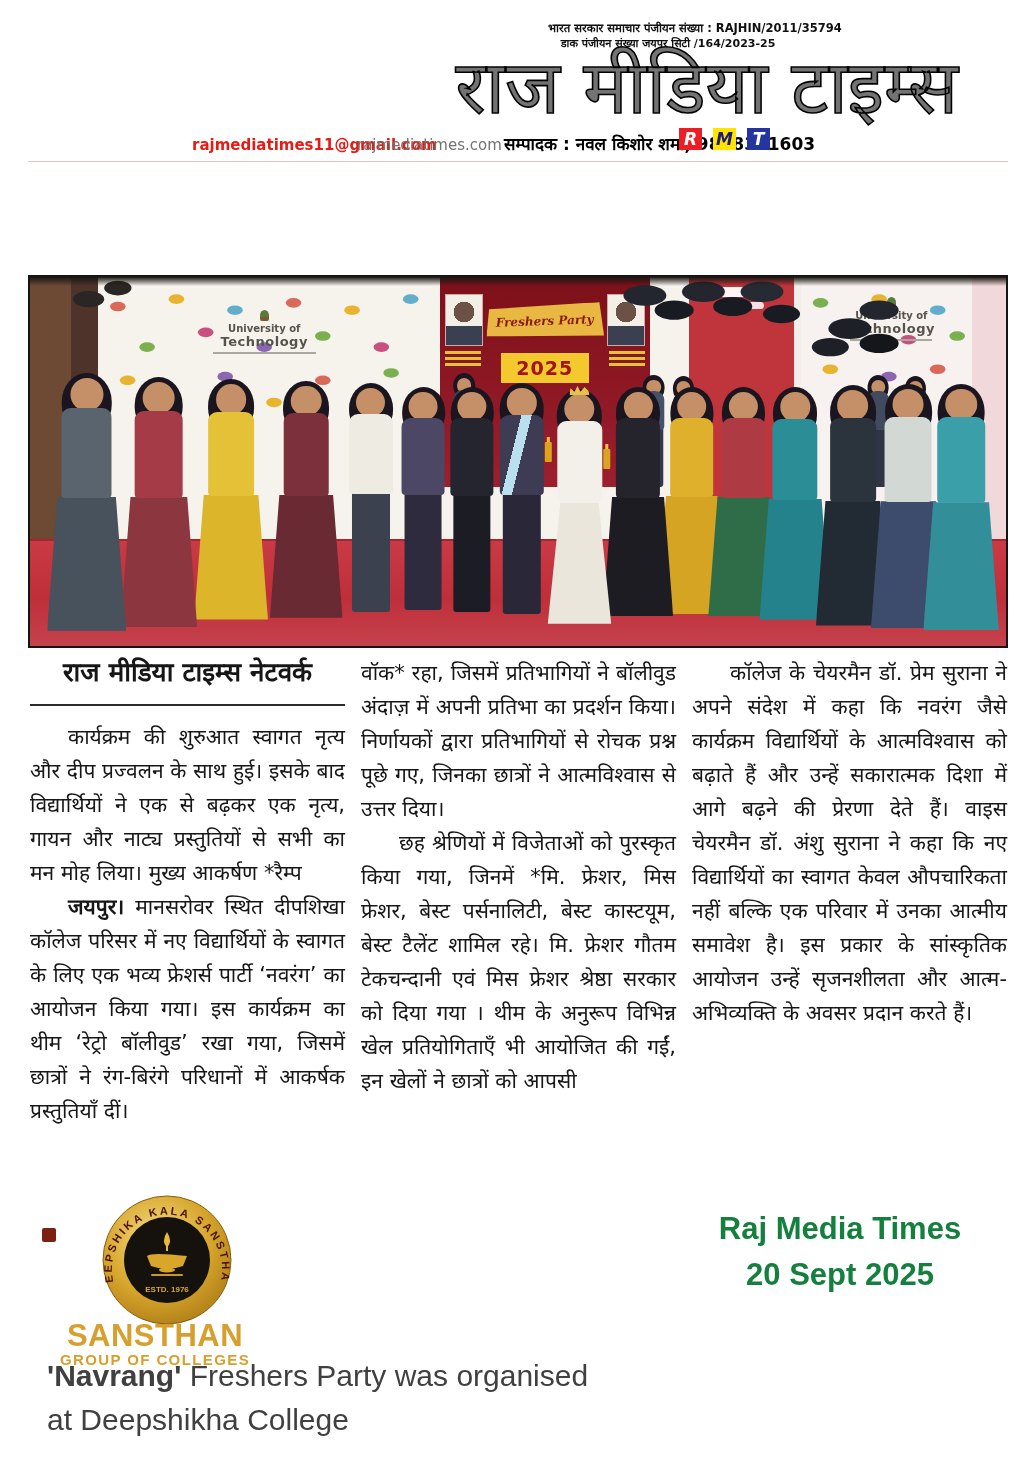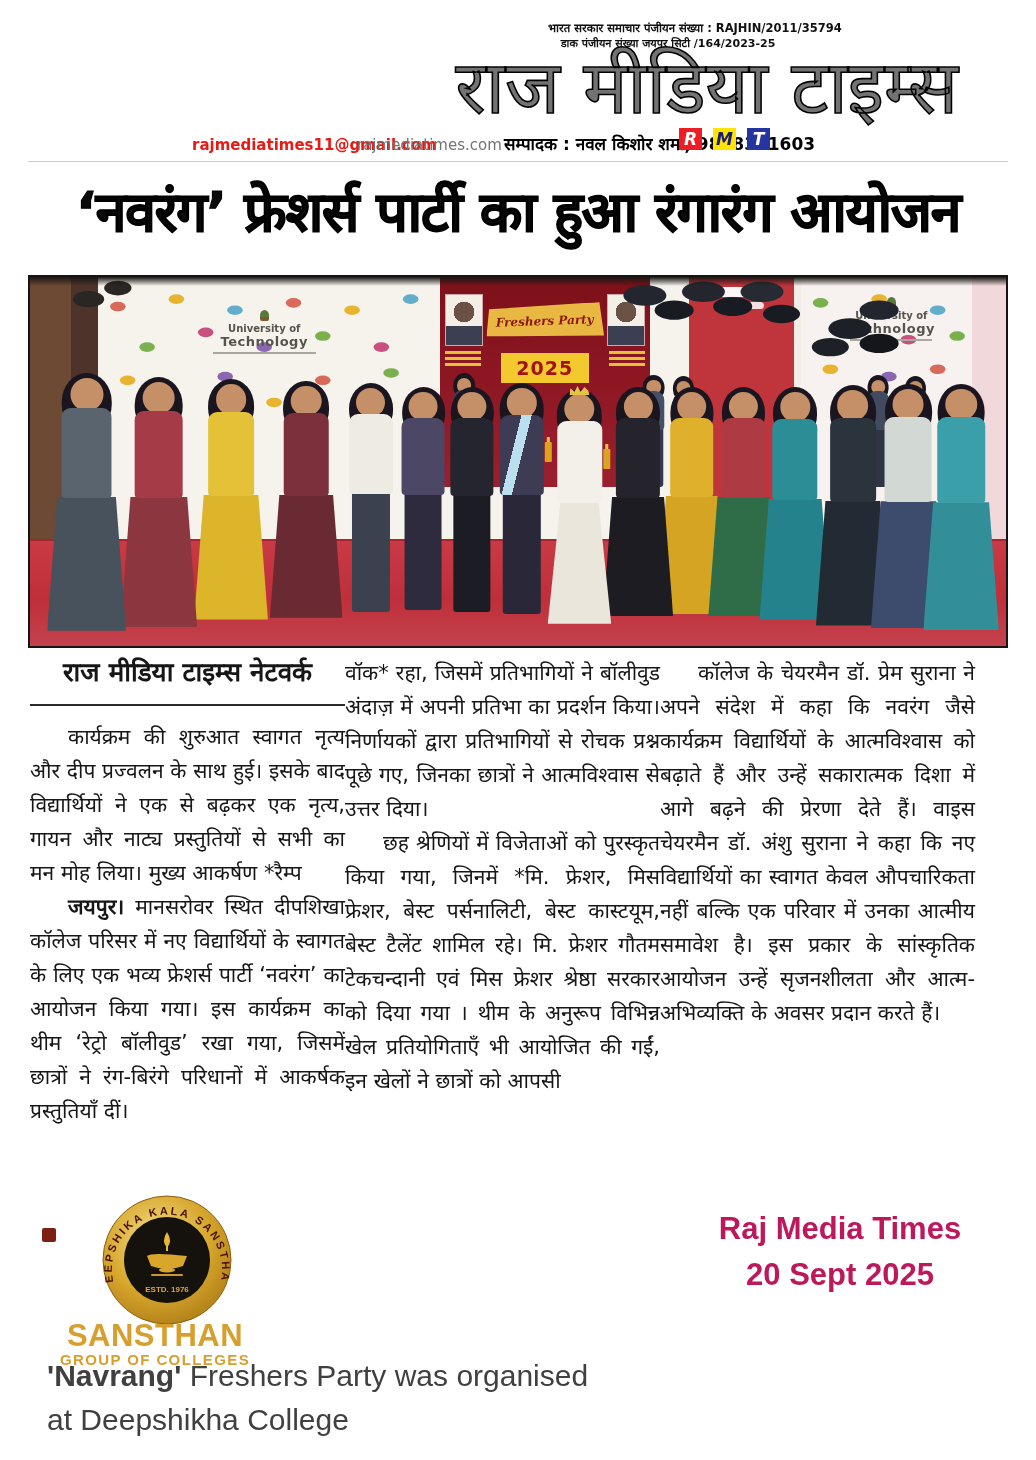--- a/index.html
+++ b/index.html
@@ -88,37 +88,37 @@
   .p-lower{margin-top:-1px;}
   .lower-sari{clip-path:polygon(13% 0,87% 0,100% 100%,0 100%);}
   .lower-gown{clip-path:polygon(20% 0,80% 0,100% 100%,0 100%);}
   .lower-pants{border-radius:0 0 3px 3px;}
   .p-sash{position:absolute;inset:0;border-radius:inherit;
           background:linear-gradient(104deg,transparent 34%,#badfee 34% 50%,transparent 50%);}
   .p-trophy{position:absolute;right:-8px;top:34%;width:7px;height:20px;background:#d9a520;border-radius:1px;
             box-shadow:0 -7px 0 -2px #eec04a;}
 
   
-  .article{position:absolute;top:656px;left:30px;width:978px;display:flex;}
+  .article{position:absolute;top:656px;left:30px;width:978px;display:flex;gap:16px;}
   .col{width:315px;font-size:21px;line-height:34px;text-align:justify;color:#161616;}
   .net-head{font-size:26px;font-weight:800;text-align:center;margin:0 0 16px;line-height:32px;}
   .col-rule{border:none;border-top:2px solid #2a2a2a;margin:0 0 14px;}
   .col p{margin:0;}
   .ind{text-indent:38px;}
   .dl{font-weight:800;}
 
   
   .mini-sq{position:absolute;left:42px;top:1228px;width:14px;height:14px;background:#7c2014;border-radius:2px;}
   .emblem{position:absolute;left:93px;top:1194px;}
   .ds-name{position:absolute;left:48px;top:1318px;width:214px;text-align:center;font-size:31px;font-weight:800;
            color:#d7a02e;letter-spacing:.5px;font-family:"Liberation Sans",sans-serif;}
   .ds-sub{position:absolute;left:48px;top:1351px;width:214px;text-align:center;font-size:15px;font-weight:800;
           color:#d7a02e;letter-spacing:1.4px;font-family:"Liberation Sans",sans-serif;}
   .source{position:absolute;left:698px;top:1206px;width:284px;text-align:center;font-size:31px;font-weight:700;
-          color:#be185d;line-height:46px;font-family:"Liberation Sans",sans-serif;}
+          color:#15803d;line-height:46px;font-family:"Liberation Sans",sans-serif;}
   .caption{position:absolute;left:47px;top:1354px;width:640px;font-size:30px;color:#404040;line-height:44px;
            font-family:"Liberation Sans",sans-serif;}
   .caption .b{font-weight:bold;}
 </style>
 </head>
 <body>
 
 <div class="page">
 
   <div class="reg">
@@ -130,21 +130,20 @@
   <div class="mh-email">rajmediatimes11@gmail.com</div>
   <div class="mh-web">rajmediatimes.com</div>
   <div class="mh-editor">सम्पादक : नवल किशोर शर्मा, 9828321603</div>
   <div class="rmt">
     <div class="bx bx-r">R</div>
     <div class="bx bx-m">M</div>
     <div class="bx bx-t">T</div>
   </div>
   <div class="mh-sep"></div>
 
-  <div class="headline">‘नवरंग’ फ्रेशर्स पार्टी का हुआ रंगारंग आयोजन</div>
 
   <div class="photo">
     <div class="ph-wall-left"></div>
     <div class="ph-door"></div>
     <div class="ph-backdrop-left"></div>
     <div class="ph-backdrop-right"></div>
     <div class="ph-strip-right"></div>
 
     <svg class="ph-confetti" viewBox="0 0 100 100" preserveAspectRatio="none">
       <g>

